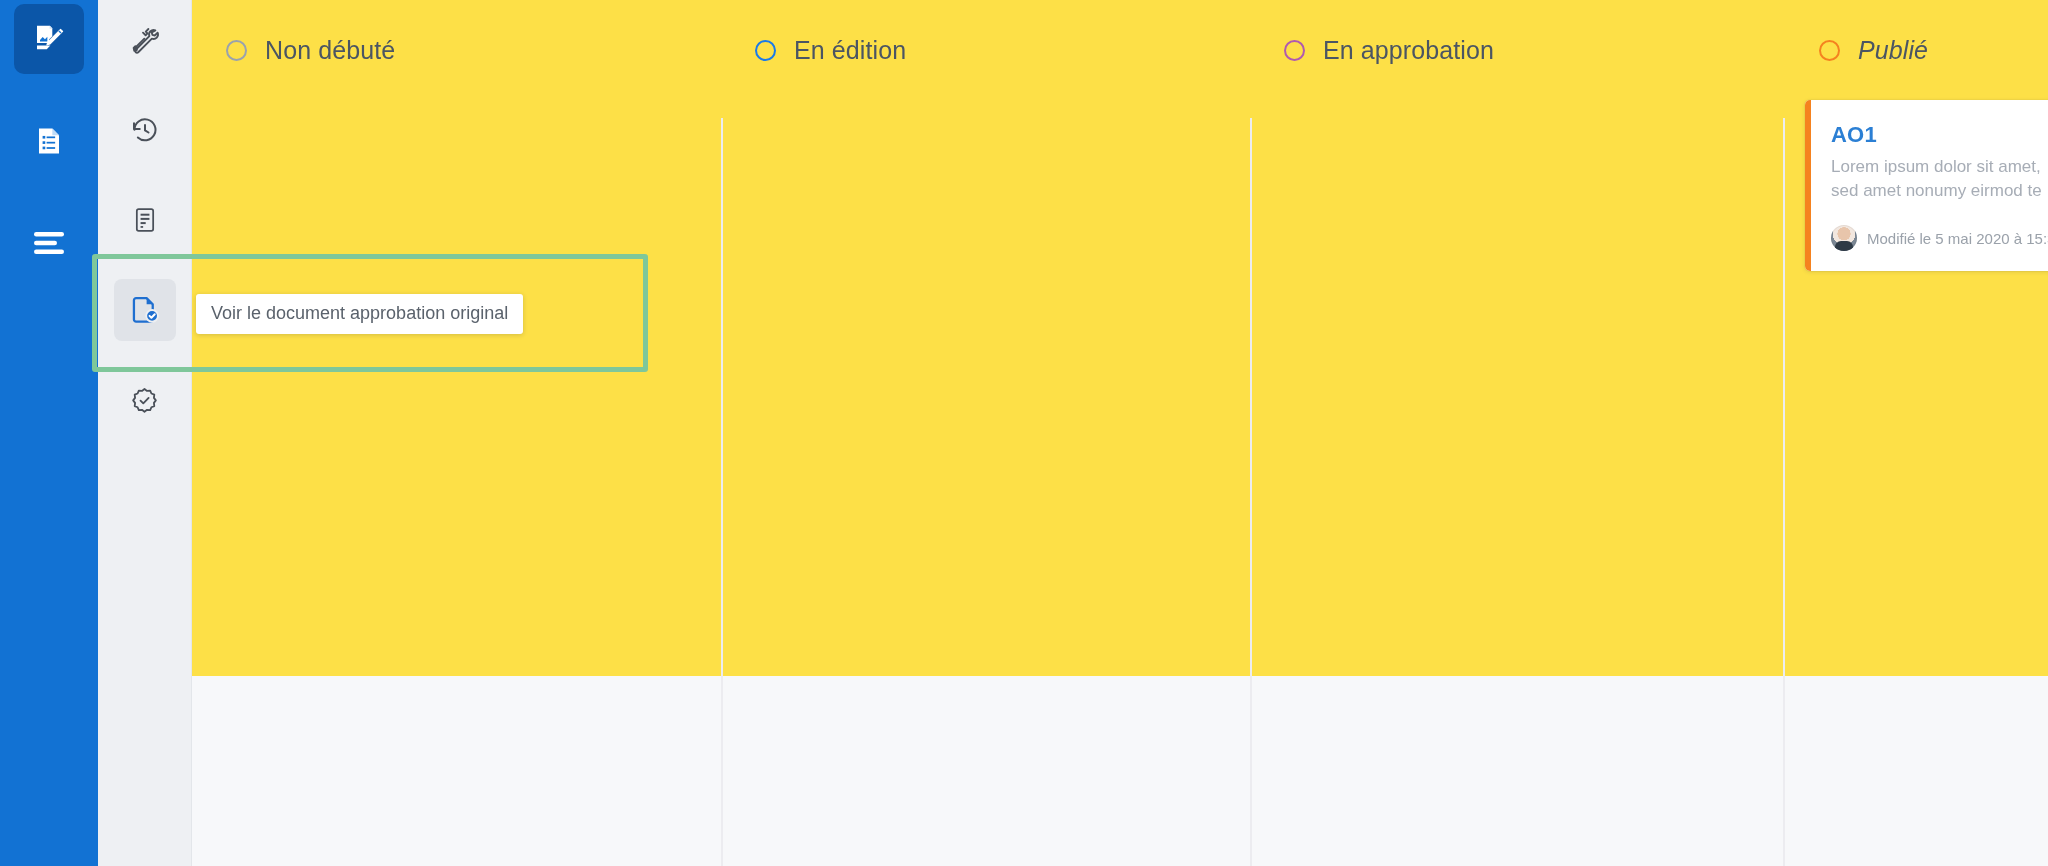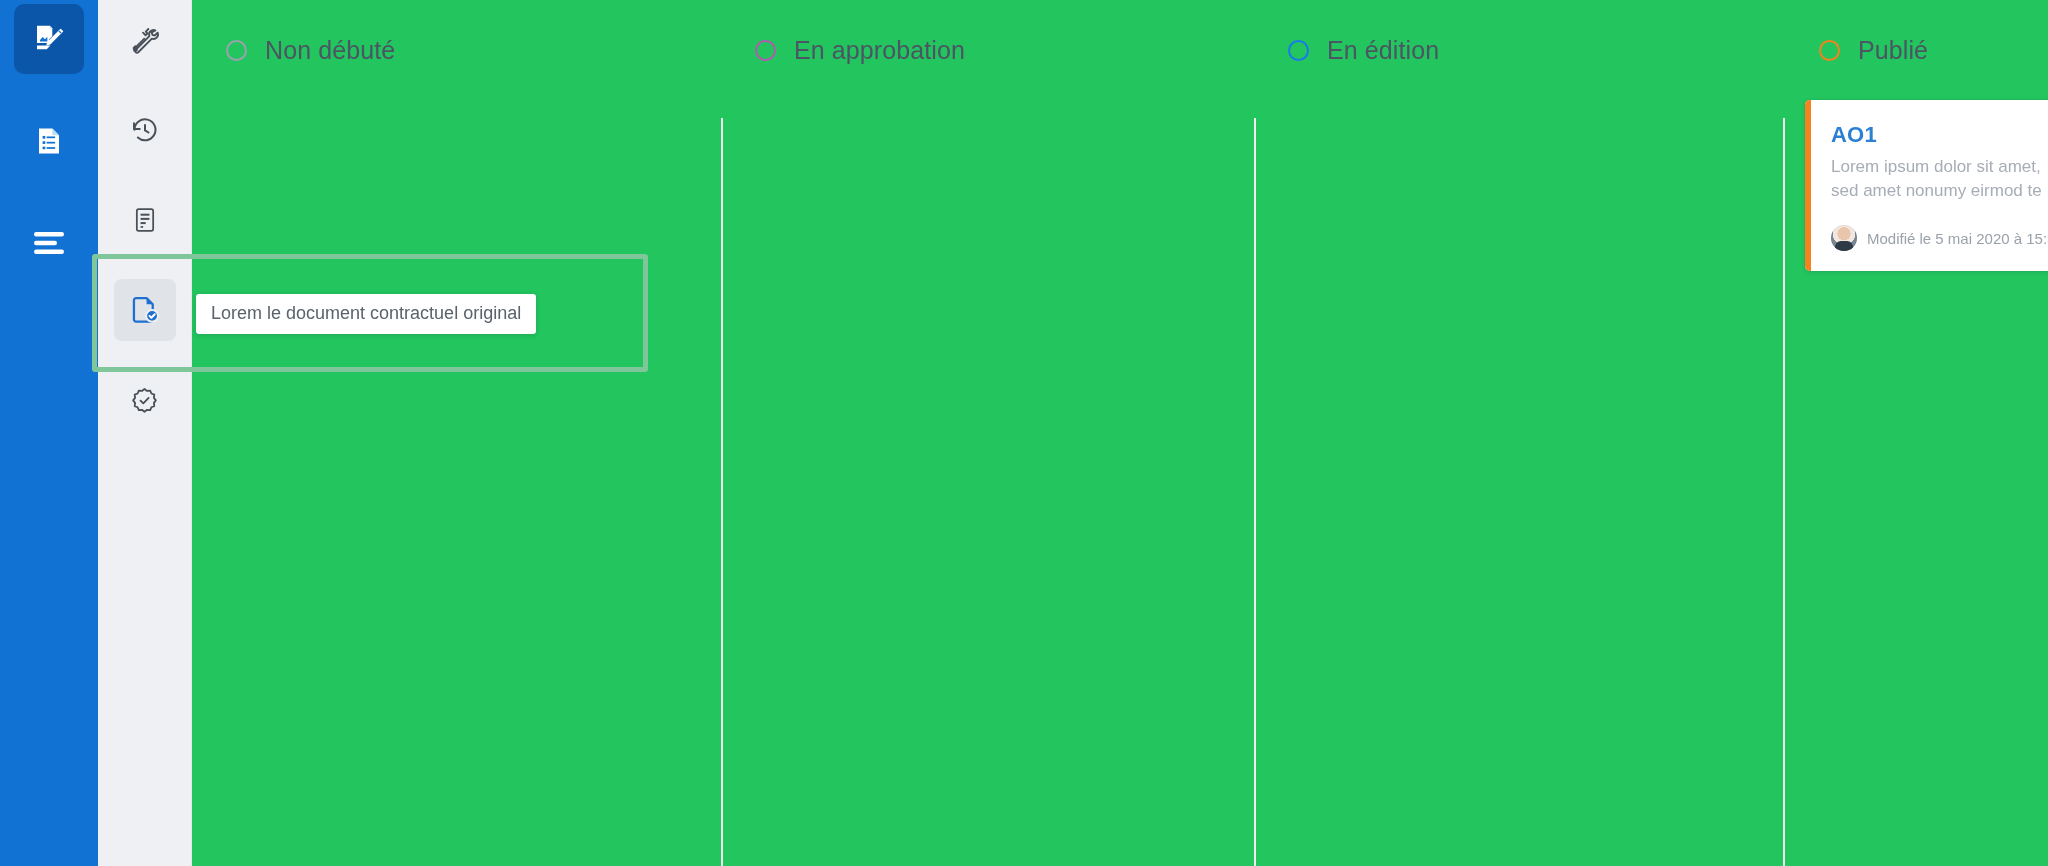--- a/index.html
+++ b/index.html
@@ -69,22 +69,22 @@
     cursor: pointer;
   }
   .rail-item:nth-child(1) { margin-top: 9px; }
   .rail-item + .rail-item { margin-top: 28px; }
   .rail-item.selected { background: #e0e3e8; }
   .rail-item svg { display: block; }
 
   
   .board {
     flex: 1 1 auto;
-    height: 866px;
-    background: #22c55e;
+    height: 676px;
+    background: #fde047;
     position: relative;
   }
   .columns {
     display: flex;
     height: 866px;
     position: relative;
   }
   .col {
     position: relative;
     height: 866px;
@@ -103,21 +103,21 @@
     background: #ececf0;
   }
 
   .col-head {
     display: flex;
     align-items: center;
     height: 100px;
     padding-left: 34px;
     gap: 18px;
   }
-  .col-3 .col-head { padding-left: 36px; }
+  .col-3 .col-head { padding-left: 36px; font-style: italic; }
   .status-ring {
     width: 21px;
     height: 21px;
     border-radius: 50%;
     border: 2.5px solid #9aa2ad;
     flex: 0 0 21px;
   }
   .col-title {
     font-size: 25px;
     color: #4b5563;
@@ -320,33 +320,33 @@
   <main class="board">
     <div class="columns">
 
       <section class="col col-0">
         <header class="col-head">
           <span class="status-ring" style="border-color:#9aa2ad"></span>
           <span class="col-title">Non débuté</span>
         </header>
       </section>
 
+      <section class="col col-1">
+        <div class="col-divider" style="left:0"></div>
+        <header class="col-head">
+          <span class="status-ring" style="border-color:#1a7aea"></span>
+          <span class="col-title">En édition</span>
+        </header>
+      </section>
+
       <section class="col col-2">
         <div class="col-divider" style="left:0"></div>
         <header class="col-head">
           <span class="status-ring" style="border-color:#b05ab0"></span>
           <span class="col-title">En approbation</span>
-        </header>
-      </section>
-
-      <section class="col col-1">
-        <div class="col-divider" style="left:0"></div>
-        <header class="col-head">
-          <span class="status-ring" style="border-color:#1a7aea"></span>
-          <span class="col-title">En édition</span>
         </header>
       </section>
 
       <section class="col col-3">
         <div class="col-divider" style="left:0"></div>
         <header class="col-head">
           <span class="status-ring" style="border-color:#F5821F"></span>
           <span class="col-title">Publié</span>
         </header>
 
@@ -362,17 +362,17 @@
               <span class="avatar"></span>
               <span class="card-meta-text">Modifié le 5 mai 2020 à 15:34</span>
             </div>
           </article>
         </div>
       </section>
 
     </div>
   </main>
 
-  <div class="tooltip">Lorem le document contractuel original</div>
+  <div class="tooltip">Voir le document approbation original</div>
 
   <div class="highlight-box"></div>
 
 </div>
 
 </body></html>

